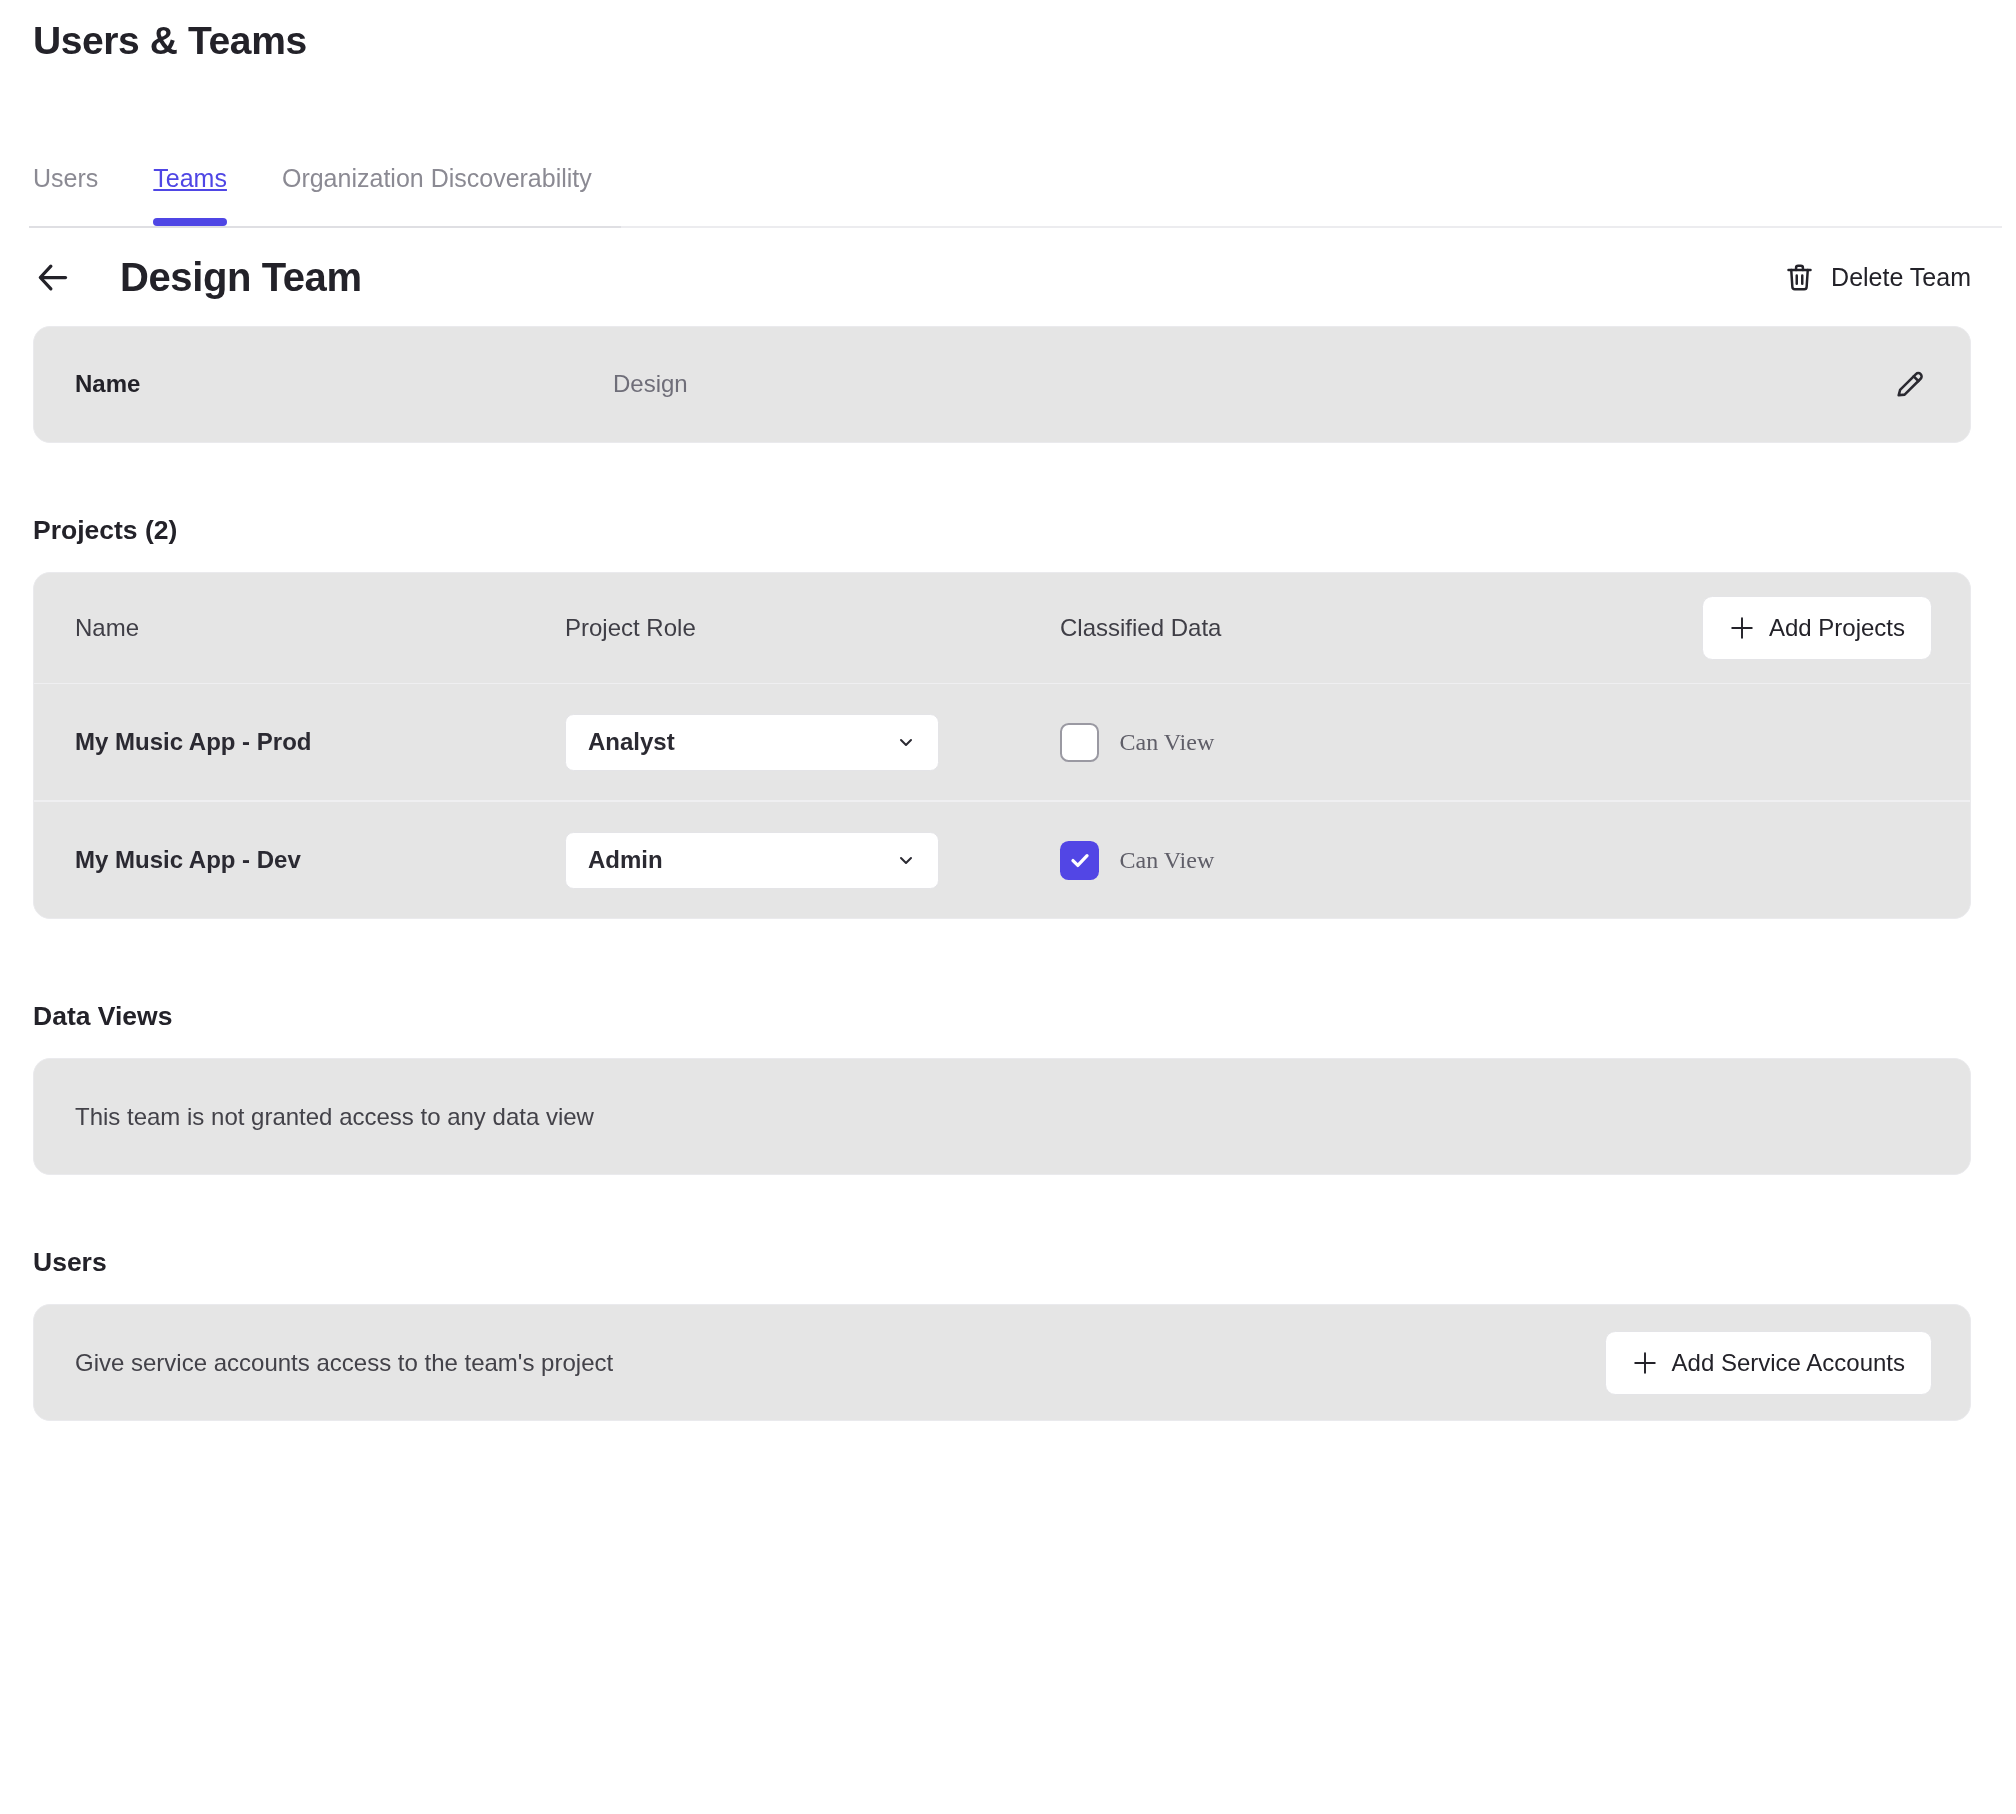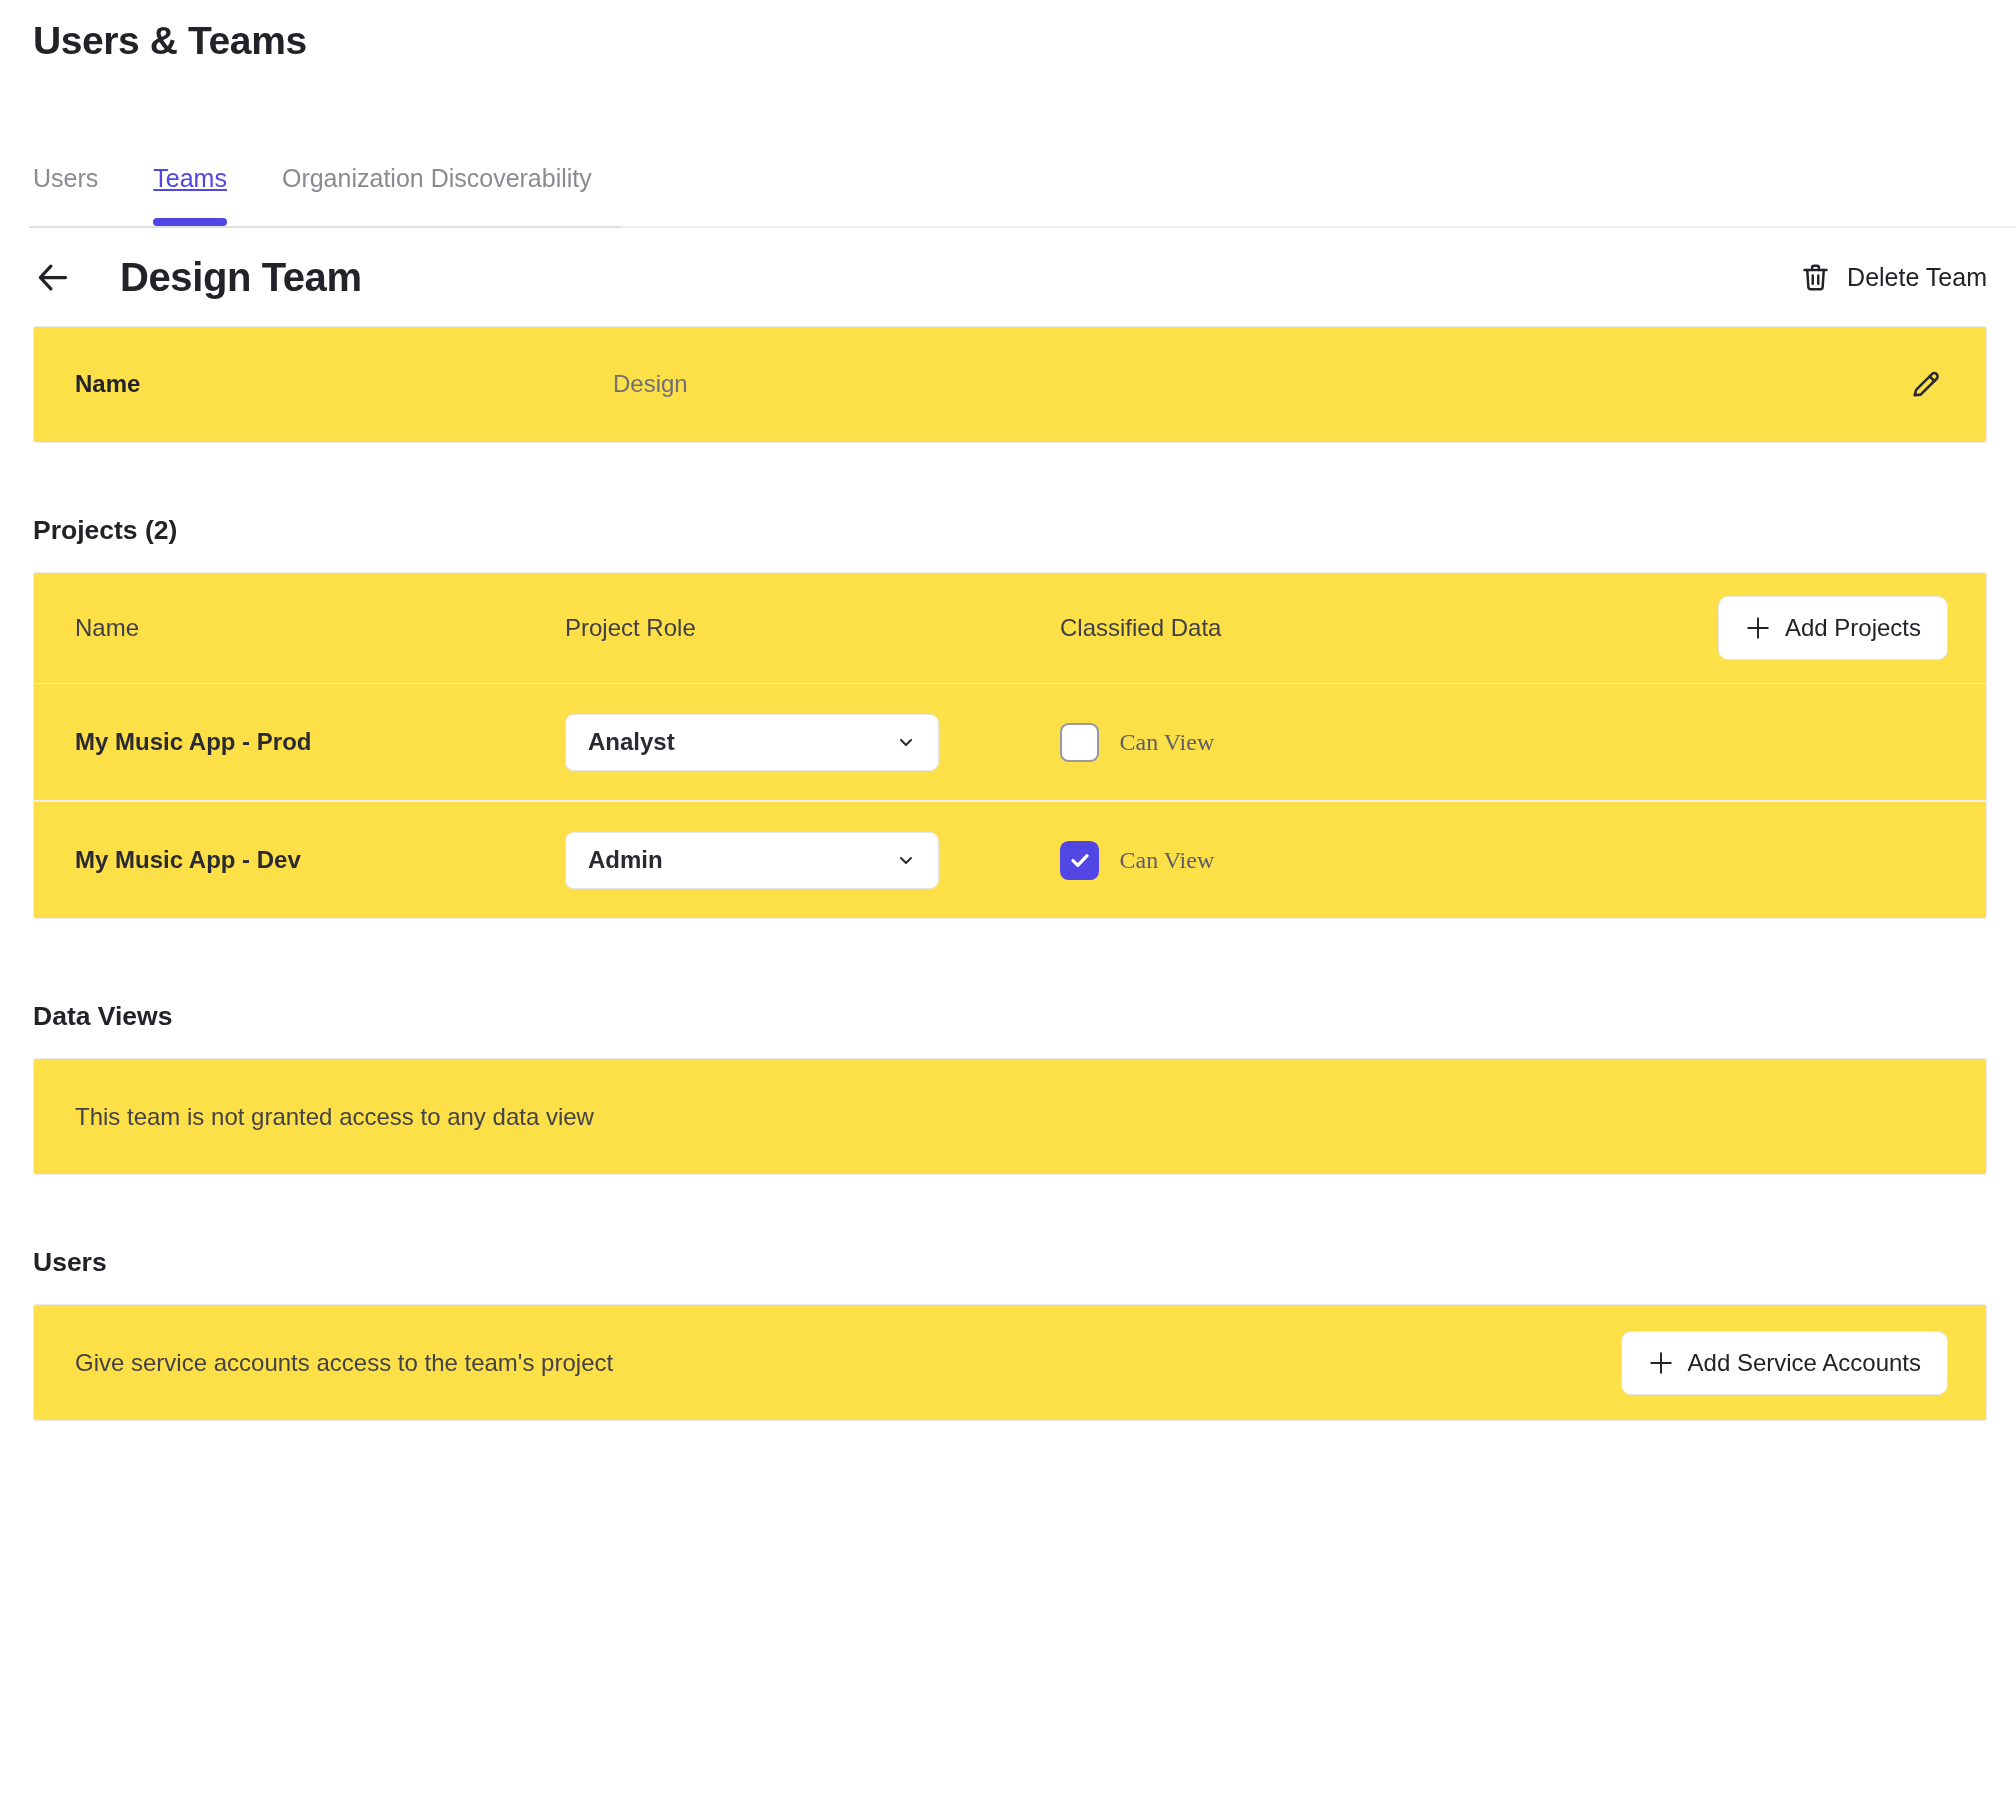--- a/index.html
+++ b/index.html
@@ -4,21 +4,21 @@
 <style>
   * { margin: 0; padding: 0; box-sizing: border-box; }
   html, body { background: #ffffff; }
   body {
     width: 2017px;
     height: 1815px;
     font-family: "Liberation Sans", sans-serif;
     color: #232229;
     overflow: hidden;
   }
-  .page { padding: 19px 30px 0 33px; }
+  .page { padding: 19px 46px 0 33px; }
 
   
   .page-title {
     font-size: 39px;
     font-weight: 700;
     color: #232229;
     letter-spacing: -0.4px;
   }
 
   
@@ -99,22 +99,22 @@
   }
   .mt-details { margin-top: 62px; }
   .mt-projects { margin-top: 72px; }
   .mt-dataviews { margin-top: 82px; }
   .mt-users { margin-top: 72px; }
   .mt-service { margin-top: 72px; }
 
   .card {
     margin-top: 26px;
     border: 1.7px solid #eaeaed;
-    border-radius: 3px;
-    background: #fde047;
+    border-radius: 17px;
+    background: #e5e5e5;
   }
   .card-row {
     min-height: 115px;
     display: flex;
     align-items: center;
     padding: 0 38px 0 41px;
   }
 
   
   .details-label {

